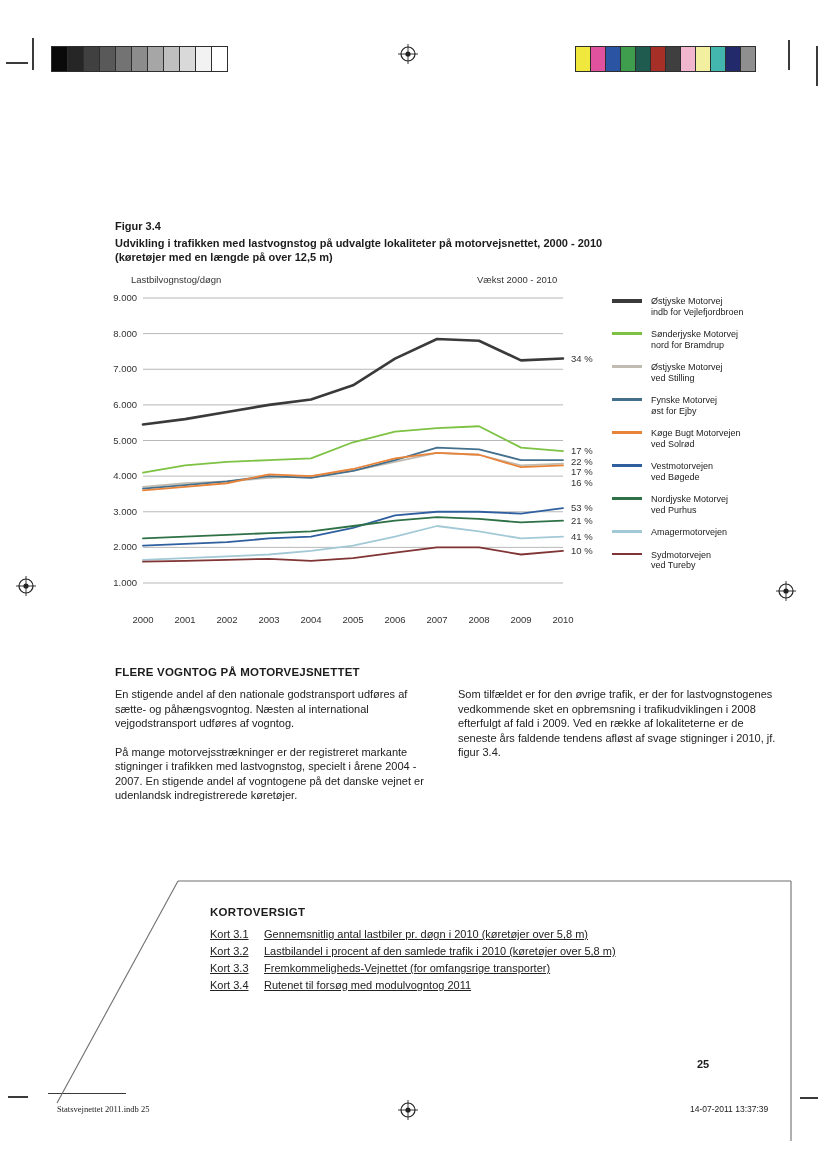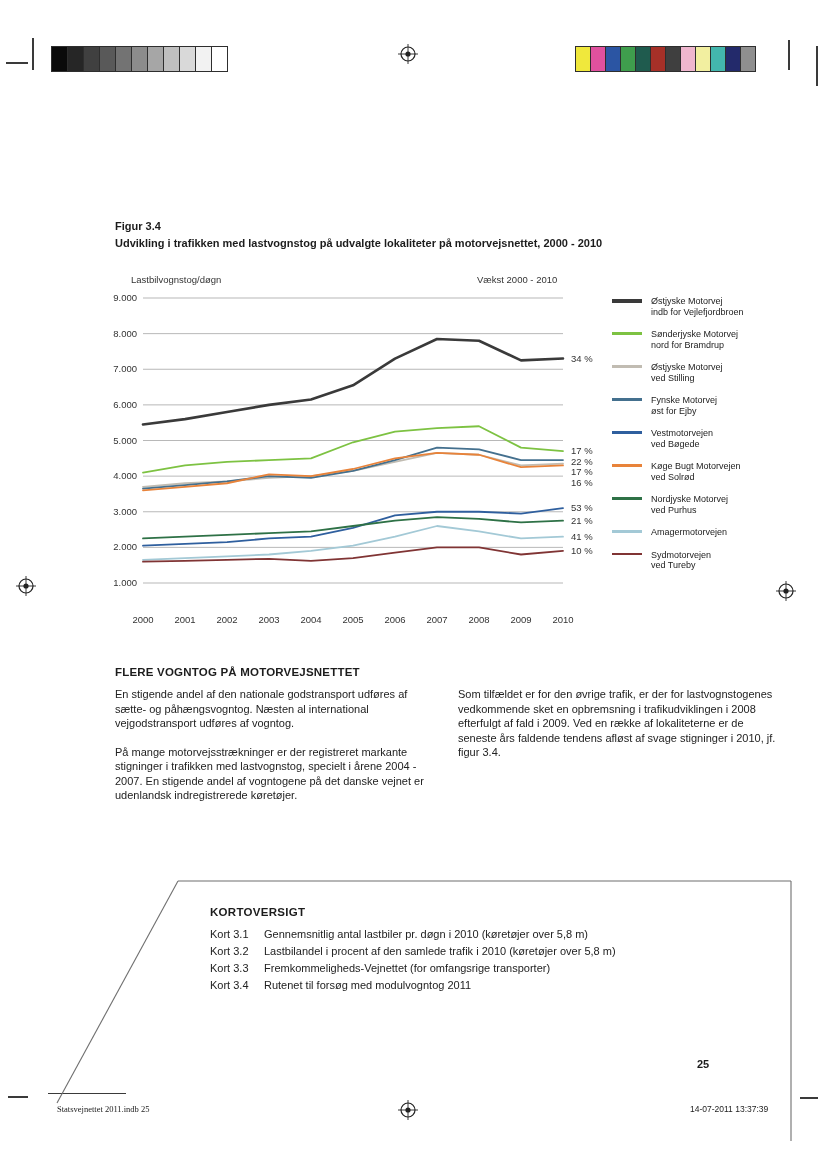--- a/index.html
+++ b/index.html
@@ -30,21 +30,21 @@
 
   
   .article-heading{font-size:11.5px;font-weight:bold;letter-spacing:0.2px;}
   .cols{position:absolute;left:115px;top:687px;width:662px;display:flex;gap:24px;font-size:11px;line-height:14.5px;color:#222;}
   .col{width:319px;}
   .col p{margin:0 0 14px 0;}
 
   
   .kort-heading{font-size:11.5px;font-weight:bold;letter-spacing:0.3px;}
   .kort-list{position:absolute;left:210px;top:926px;font-size:11px;line-height:17px;color:#222;}
-  .kort-row{display:flex;}
+  .kort-row{display:flex;text-decoration:underline;}
   .kort-no{width:54px;flex:0 0 54px;}
 
   .page-number{font-size:11px;font-weight:bold;}
   .footer{font-size:8.5px;color:#222;}
   .footer-left{font-family:"Liberation Serif",serif;}
 </style>
 </head>
 <body>
 
 <div class="page">
@@ -106,20 +106,21 @@
   <svg class="regmark" style="left:398px;top:1100px;" width="20" height="20" viewBox="0 0 20 20">
     <circle cx="10" cy="10" r="7" fill="none" stroke="#222" stroke-width="1.2"></circle>
     <line x1="10" y1="0" x2="10" y2="20" stroke="#222" stroke-width="0.9"></line>
     <line x1="0" y1="10" x2="20" y2="10" stroke="#222" stroke-width="0.9"></line>
     <circle cx="10" cy="10" r="2.6" fill="#222"></circle>
   </svg>
 
   <div class="abs fig-label" style="left:115px;top:220px;">Figur 3.4</div>
   <div class="abs fig-title" style="left:115px;top:236px;width:640px;">
     <div>Udvikling i trafikken med lastvognstog på udvalgte lokaliteter på motorvejsnettet, 2000 - 2010</div>
+    <div>(køretøjer med en længde på over 12,5 m)</div>
   </div>
   <div class="abs axis-caption" style="left:116px;top:274px;">Lastbilvognstog/døgn</div>
   <div class="abs axis-caption" style="left:462px;top:274px;">Vækst 2000 - 2010</div>
 
   <svg id="chart-svg" class="abs" style="left:98px;top:288px;" width="510" height="350" viewBox="0 0 510 350">
       <line x1="45" y1="295" x2="465" y2="295" stroke="#9a9a9a" stroke-width="0.7"></line>
       <text x="39" y="298" text-anchor="end" class="tick">1.000</text>
       <line x1="45" y1="259.375" x2="465" y2="259.375" stroke="#9a9a9a" stroke-width="0.7"></line>
       <text x="39" y="262.375" text-anchor="end" class="tick">2.000</text>
       <line x1="45" y1="223.75" x2="465" y2="223.75" stroke="#9a9a9a" stroke-width="0.7"></line>
@@ -190,31 +191,31 @@
         </span>
       </div>
       <div class="legend-item">
         <span class="legend-swatch" style="background: rgb(68, 112, 142); height: 2.8px;"></span>
         <span class="legend-label">
           <div>Fynske Motorvej</div>
           <div>øst for Ejby</div>
         </span>
       </div>
       <div class="legend-item">
+        <span class="legend-swatch" style="background: rgb(232, 131, 58); height: 2.8px;"></span>
+        <span class="legend-label">
+          <div>Køge Bugt Motorvejen</div>
+          <div>ved Solrød</div>
+        </span>
+      </div>
+      <div class="legend-item">
         <span class="legend-swatch" style="background: rgb(47, 95, 158); height: 2.8px;"></span>
         <span class="legend-label">
           <div>Vestmotorvejen</div>
           <div>ved Bøgede</div>
-        </span>
-      </div>
-      <div class="legend-item">
-        <span class="legend-swatch" style="background: rgb(232, 131, 58); height: 2.8px;"></span>
-        <span class="legend-label">
-          <div>Køge Bugt Motorvejen</div>
-          <div>ved Solrød</div>
         </span>
       </div>
       <div class="legend-item">
         <span class="legend-swatch" style="background: rgb(46, 113, 70); height: 2.8px;"></span>
         <span class="legend-label">
           <div>Nordjyske Motorvej</div>
           <div>ved Purhus</div>
         </span>
       </div>
       <div class="legend-item">

